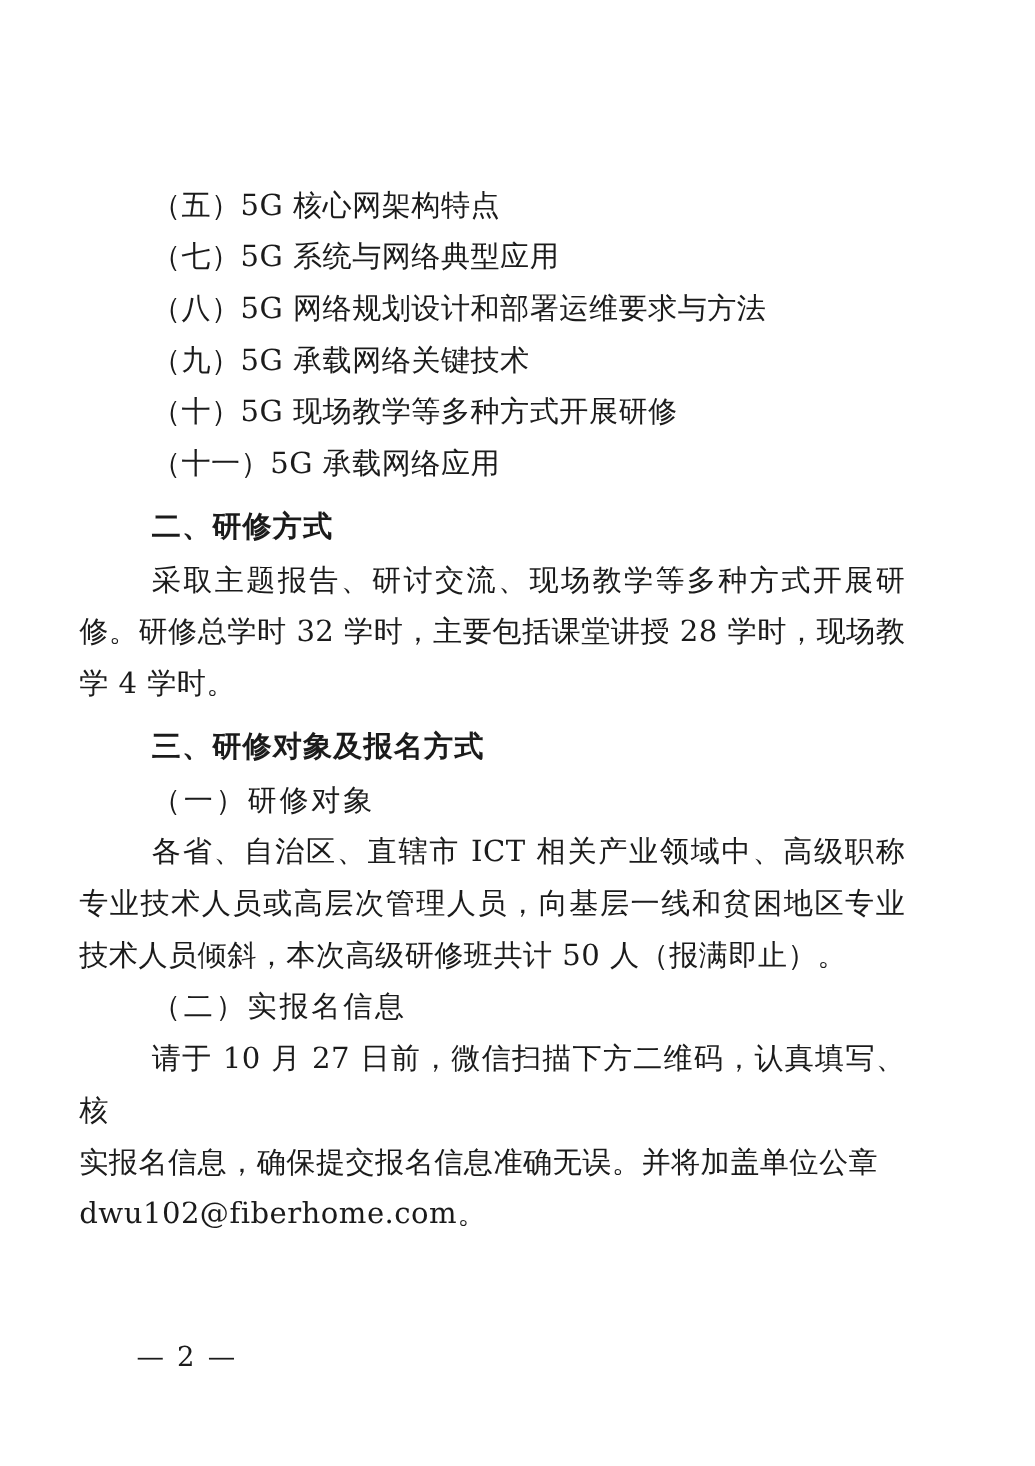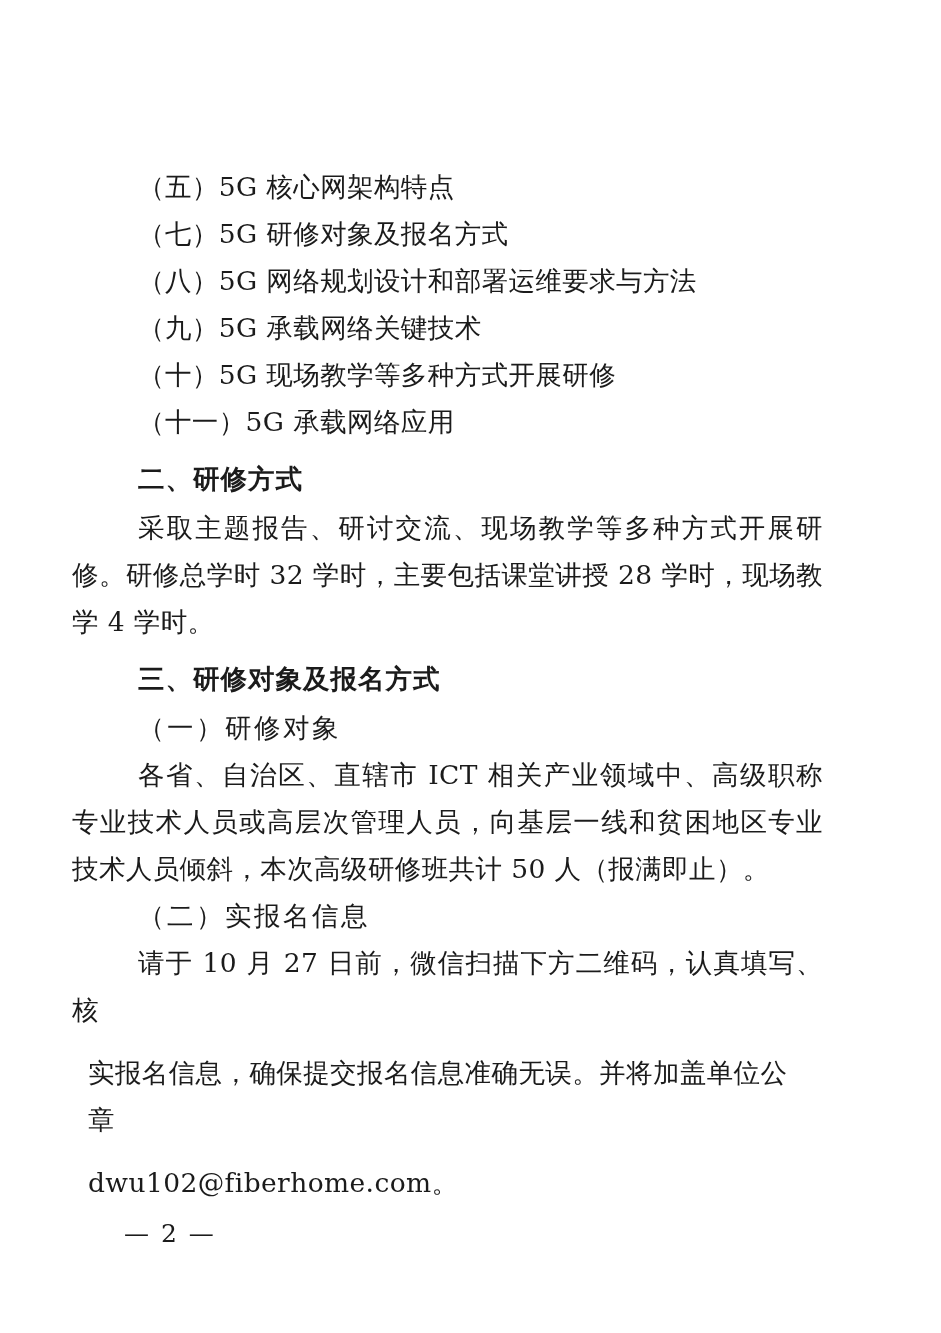--- a/index.html
+++ b/index.html
@@ -50,21 +50,21 @@
     text-align: justify;
     text-justify: inter-ideograph;
   }
   .sub-head {
     margin: 0;
     padding: 0;
     text-indent: 66px;
     letter-spacing: 2.5px;
   }
   .para-last {
-    margin: 16px;
+    margin: 0;
     padding: 0;
     text-indent: 0;
   }
   .email {
     font-family: "DejaVu Serif", "Liberation Serif", serif;
   }
   .page-number {
     position: absolute;
     left: 124px;
     bottom: 98px;
@@ -73,21 +73,21 @@
     color: #1b1b1b;
   }
 </style>
 </head>
 <body>
 
 <div class="page">
   <div class="doc-body">
 
     <p class="list-item">（五）5G 核心网架构特点</p>
-    <p class="list-item">（七）5G 研修对象及报名方式</p>
+    <p class="list-item">（七）5G 系统与网络典型应用</p>
     <p class="list-item">（八）5G 网络规划设计和部署运维要求与方法</p>
     <p class="list-item">（九）5G 承载网络关键技术</p>
     <p class="list-item">（十）5G 现场教学等多种方式开展研修</p>
     <p class="list-item">（十一）5G 承载网络应用</p>
 
     <p class="section-head">二、研修方式</p>
     <p class="para">采取主题报告、研讨交流、现场教学等多种方式开展研修。研修总学时 32 学时，主要包括课堂讲授 28 学时，现场教学 4 学时。</p>
 
     <p class="section-head">三、研修对象及报名方式</p>
     <p class="sub-head">（一）研修对象</p>

